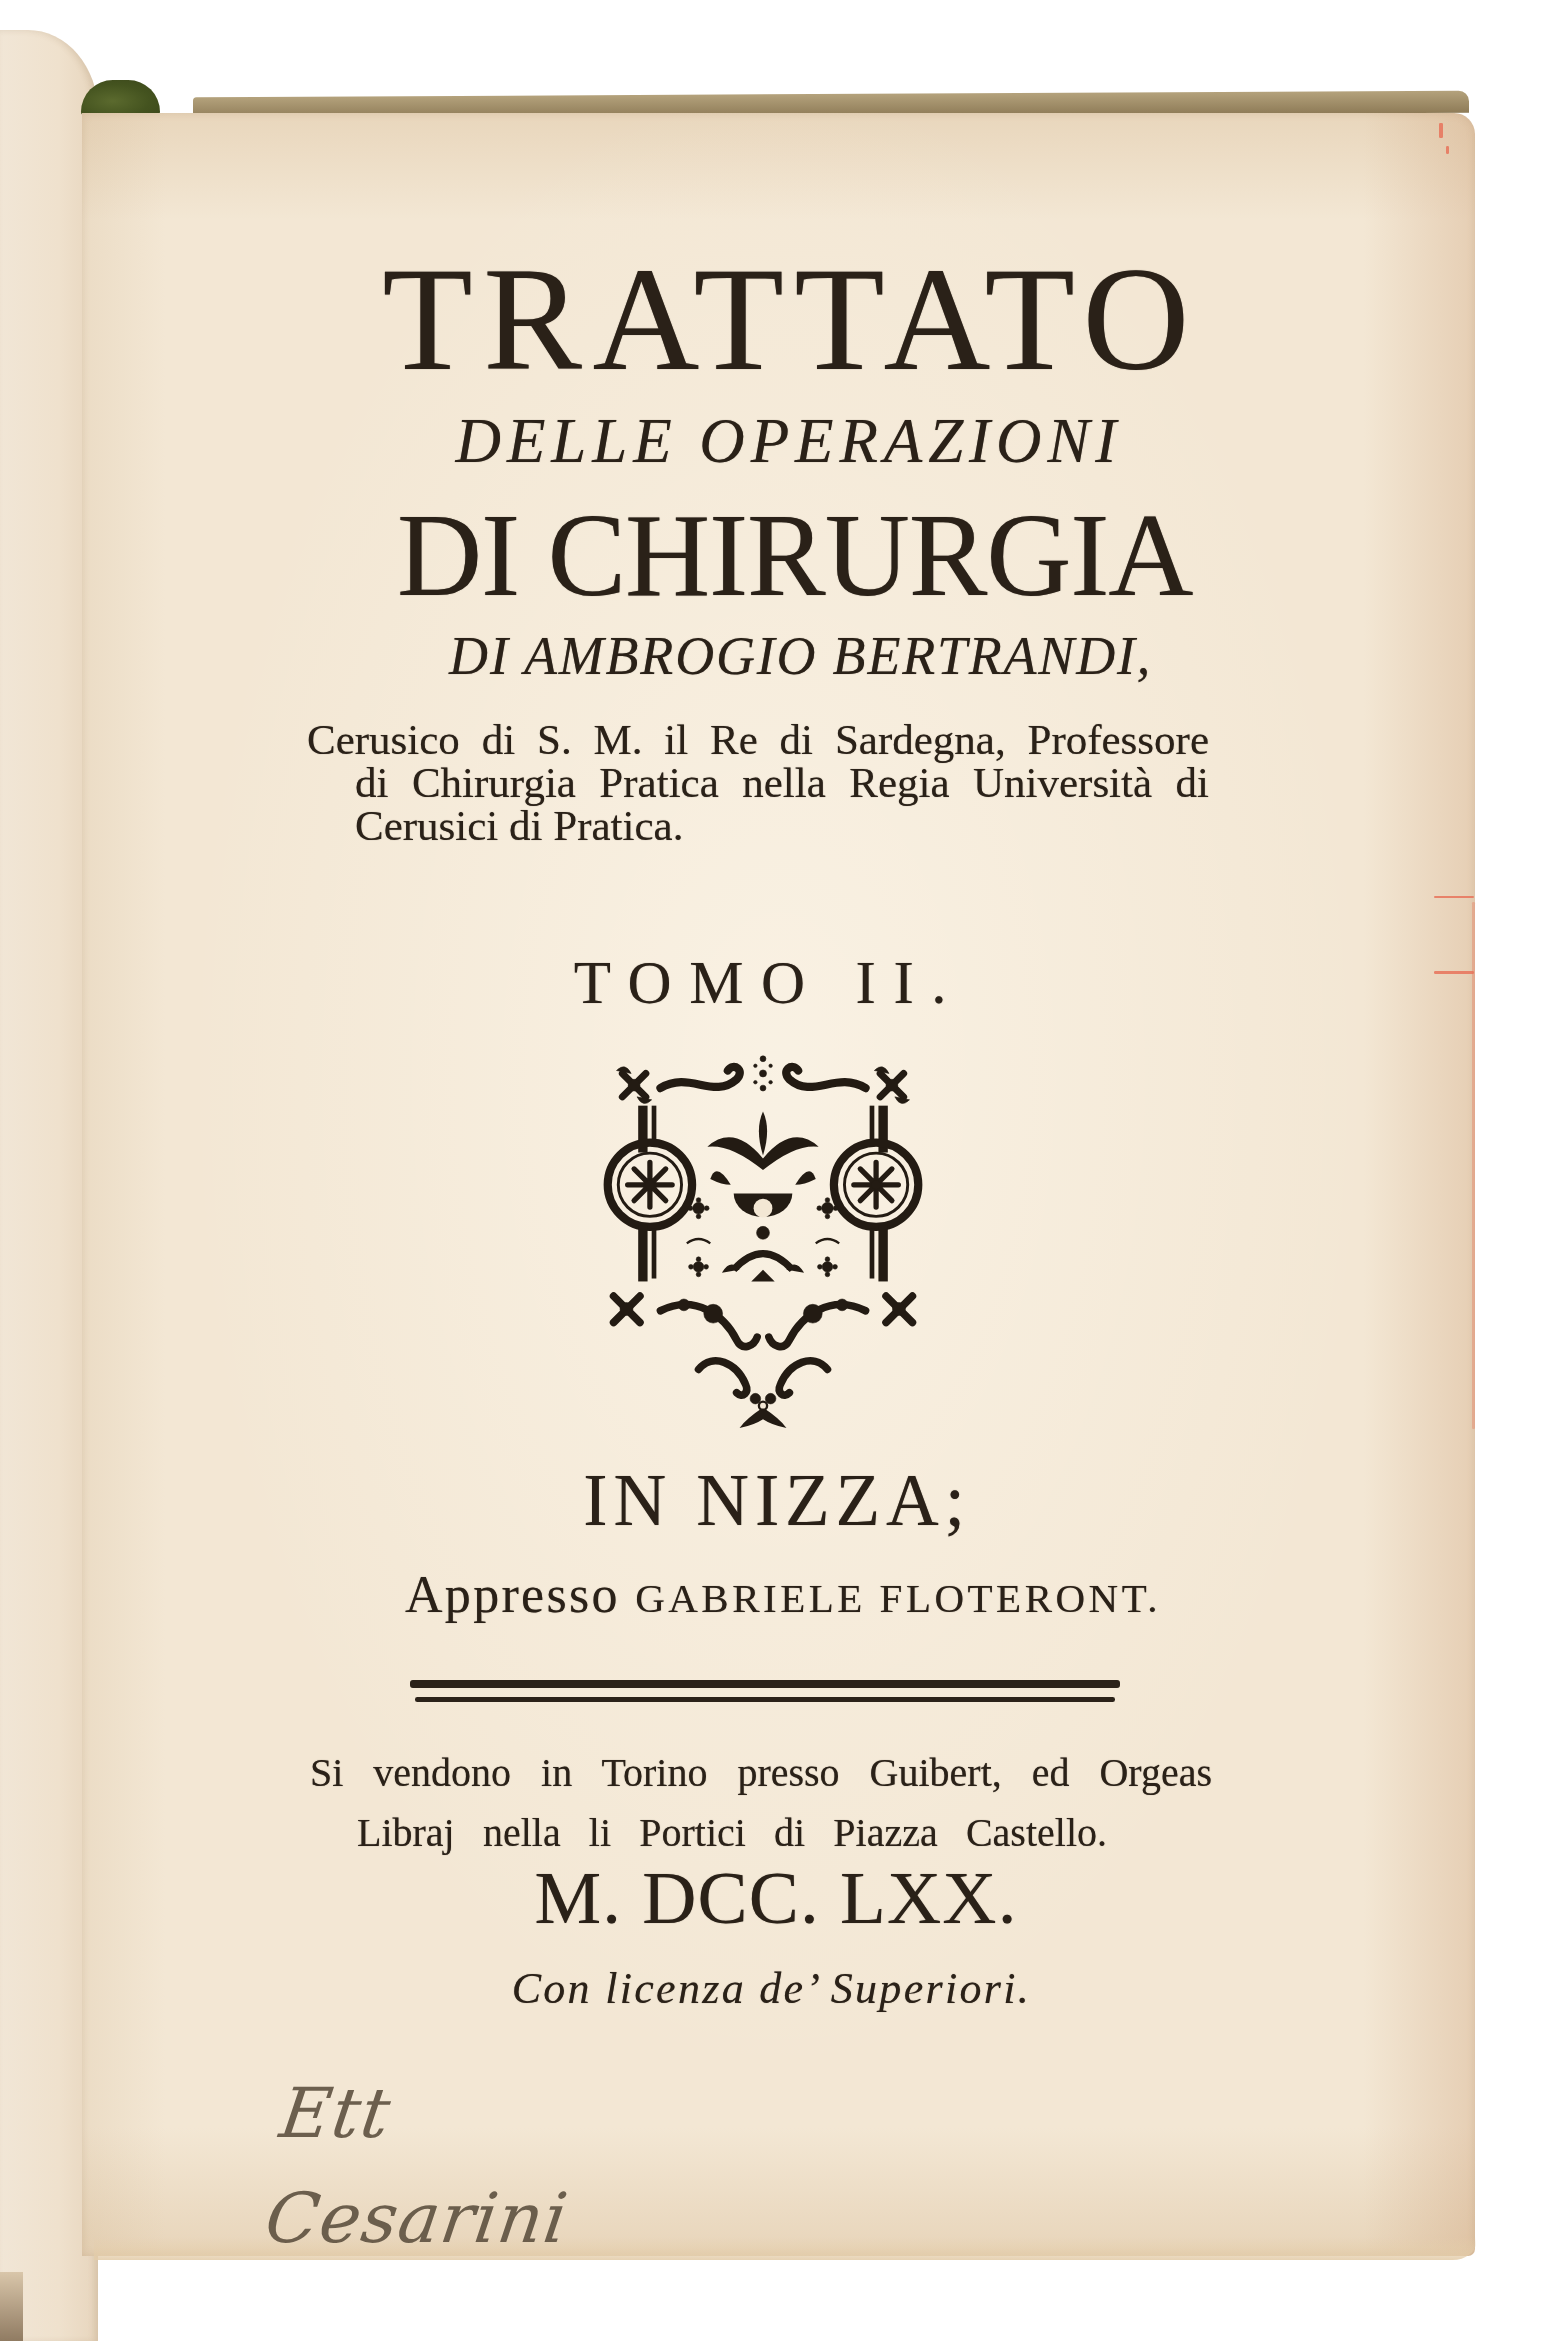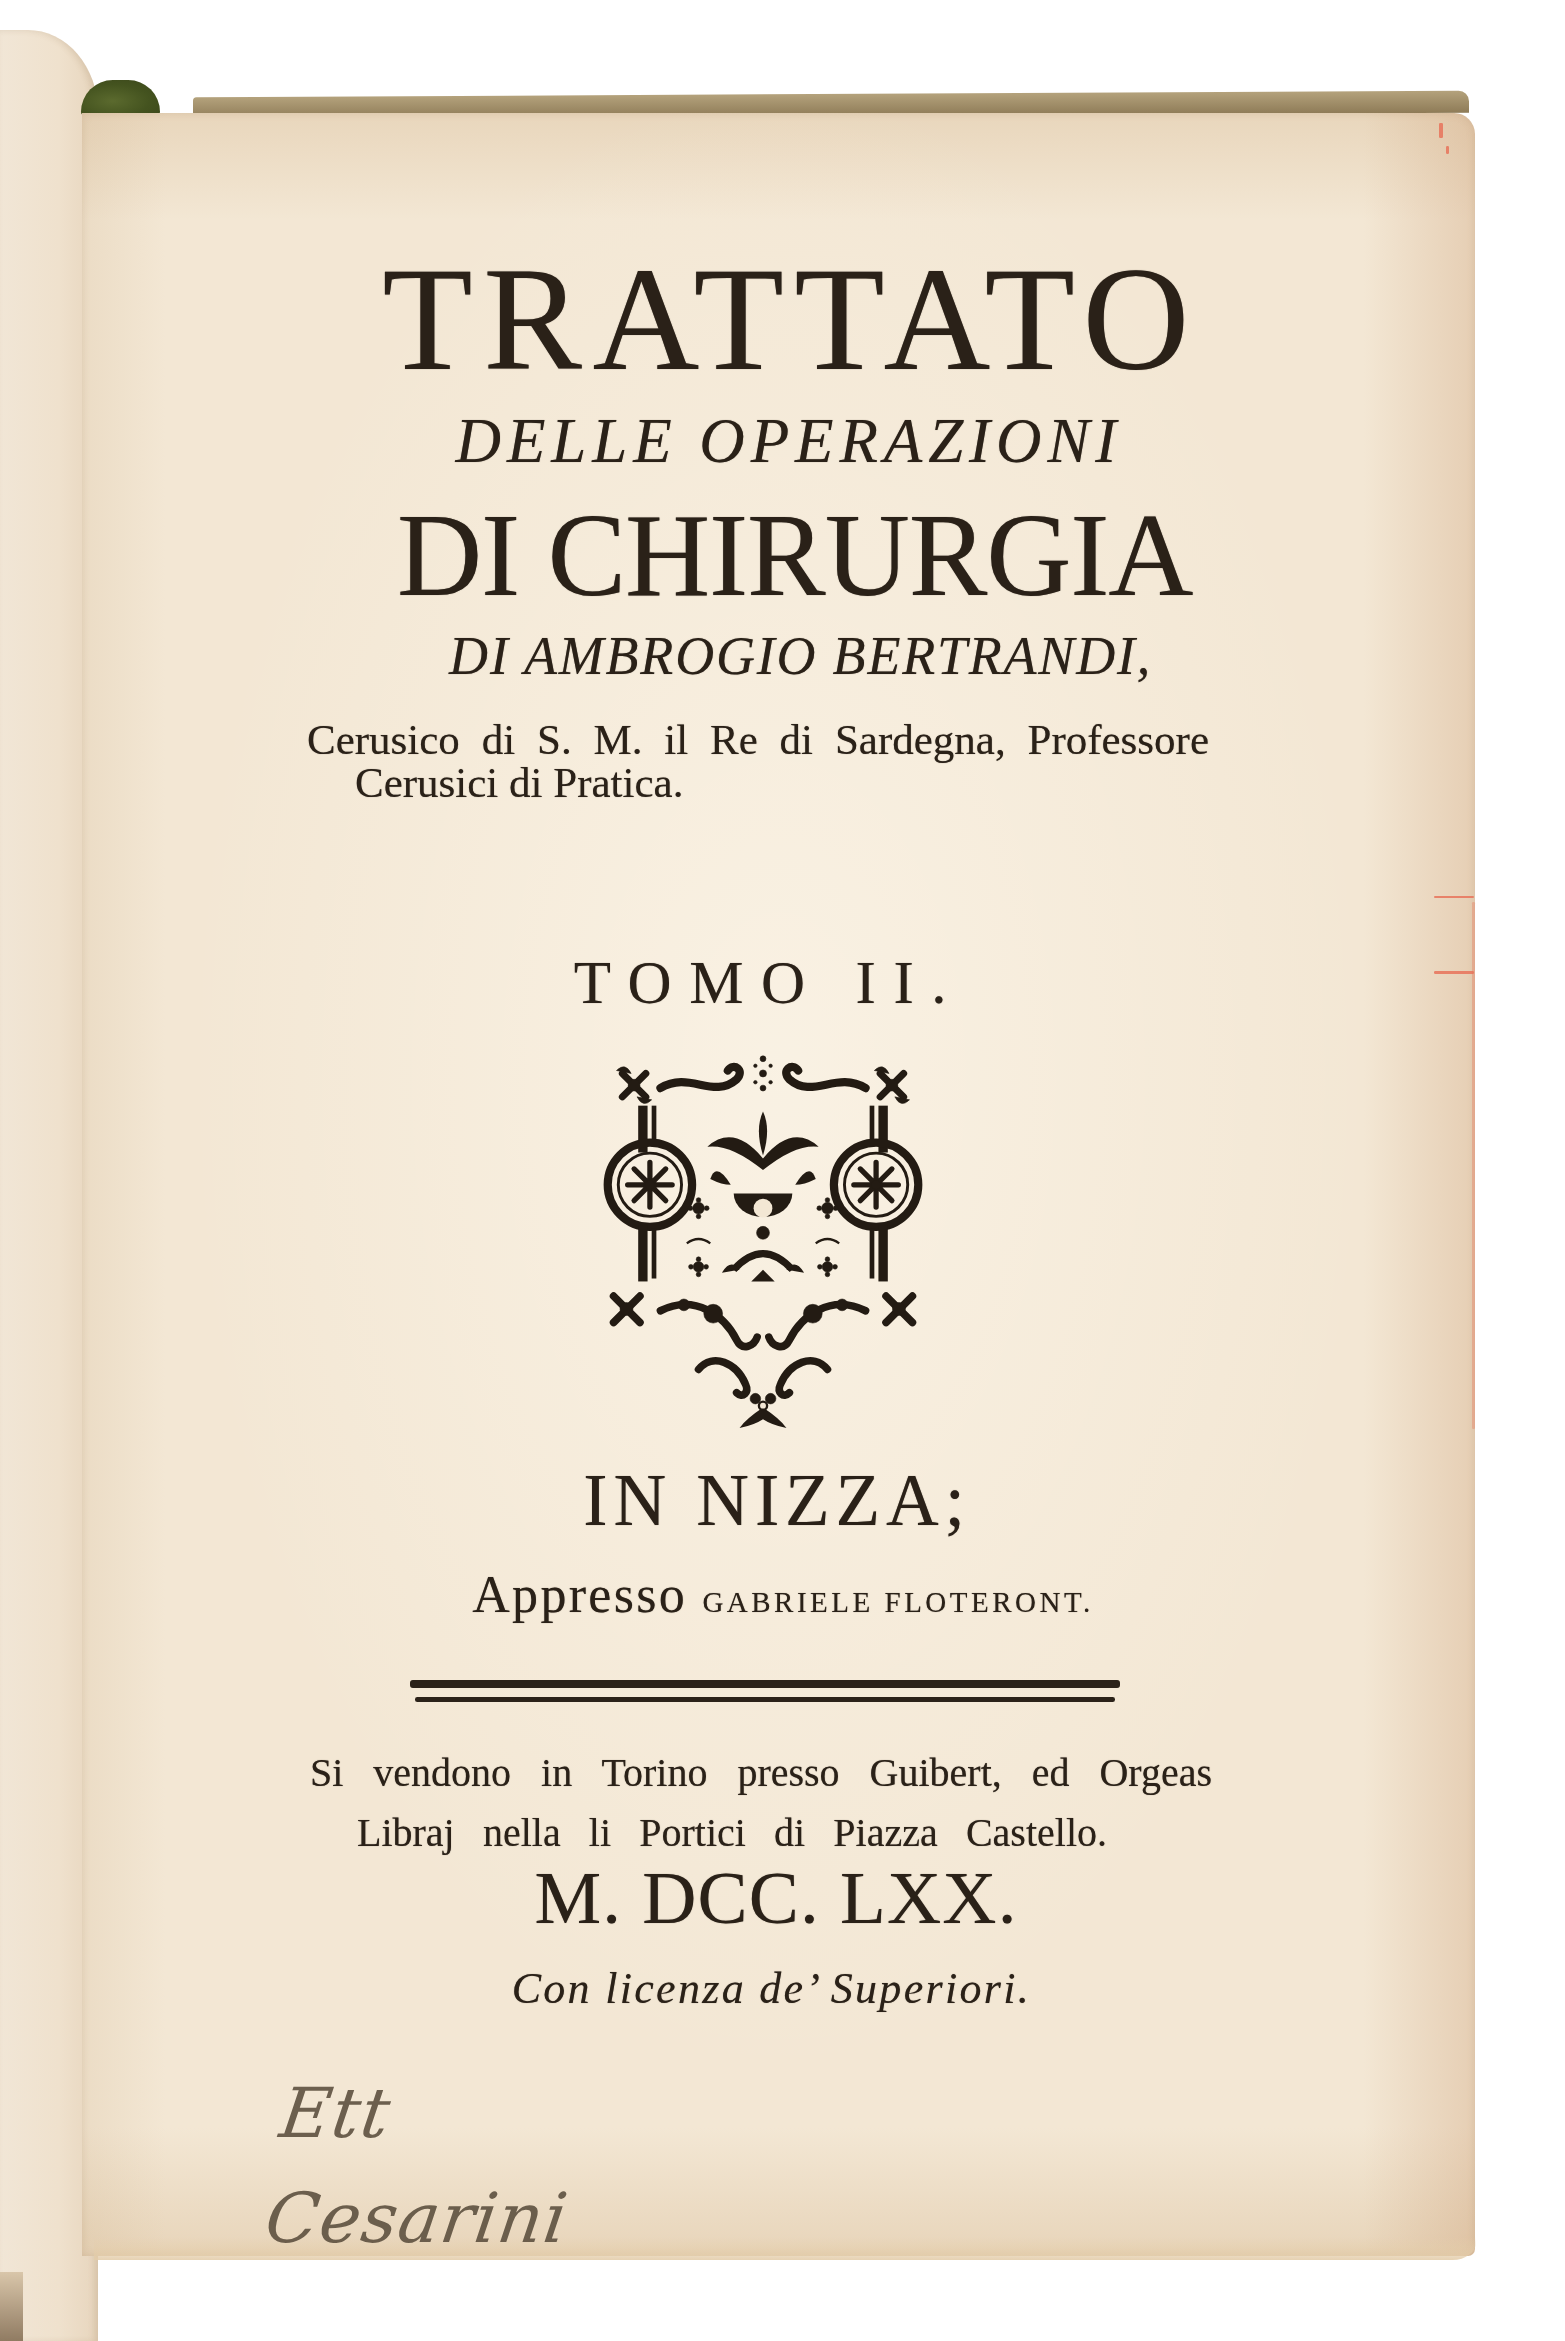--- a/index.html
+++ b/index.html
@@ -65,21 +65,21 @@
   #credentials .cl { display:block; }
   #credentials .cl.indent { padding-left:48px; }
   .just { text-align:justify; text-align-last:justify; }
 
   #volume { top:952px; font-size:61px; letter-spacing:17.6px; line-height:61px; padding-left:0px; left:-14px; }
 
   #ornament { left:596px; top:1047px; width:334px; height:381px; }
 
   #imprint-place { top:1464px; font-size:73px; letter-spacing:5.9px; line-height:73px; left:-5.9px; }
   #imprint-printer { top:1569px; font-size:52px; line-height:52px; letter-spacing:2.3px; left:0; }
-  #imprint-printer .sc { font-size:29px; letter-spacing:3.5px; }
+  #imprint-printer .sc { font-size:41px; letter-spacing:3.5px; }
 
   #rule-thick { left:410px; top:1680px; width:710px; height:8.2px; background:#2b2219; border-radius:2.9px; }
   #rule-thin { left:415px; top:1697px; width:700px; height:4.7px; background:#2b2219; border-radius:2.3px; }
 
   #sale {
     position:absolute; left:310px; top:1737px; width:902px;
     font-size:40px; line-height:48px;
   }
   #sale .cl { display:block;margin-top:12px; }
   #sale .cl.indent { padding-left:47px; }
@@ -111,20 +111,21 @@
 <div class="abs red-mark" style="left:1434px;top:971px;width:40px;height:2.9px;"></div>
 <div class="abs red-mark" style="left:1472px;top:902px;width:2.9px;height:527px;opacity:0.35;"></div>
 
 <div id="title-main" class="line ink">TRATTATO</div>
 <div id="title-sub" class="line ink">DELLE OPERAZIONI</div>
 <div id="title-sub2" class="line ink">DI CHIRURGIA</div>
 <div id="author" class="line ink">DI AMBROGIO BERTRANDI,</div>
 
 <div id="credentials" class="ink">
   <span class="cl just">Cerusico di S. M. il Re di Sardegna, Professore</span>
+  <span class="cl indent just">di Chirurgia Pratica nella Regia Università di</span>
   <span class="cl indent">Cerusici di Pratica.</span>
 </div>
 
 <div id="volume" class="line ink">TOMO II.</div>
 
 <svg id="ornament" class="abs" viewBox="0 0 570 650">
   <g fill="#231b13" stroke="#231b13">
 
     <g transform="translate(45,45)">
       <path d="M0 0 L40 40 M40 0 L0 40" stroke-width="12" stroke-linecap="round"></path>

